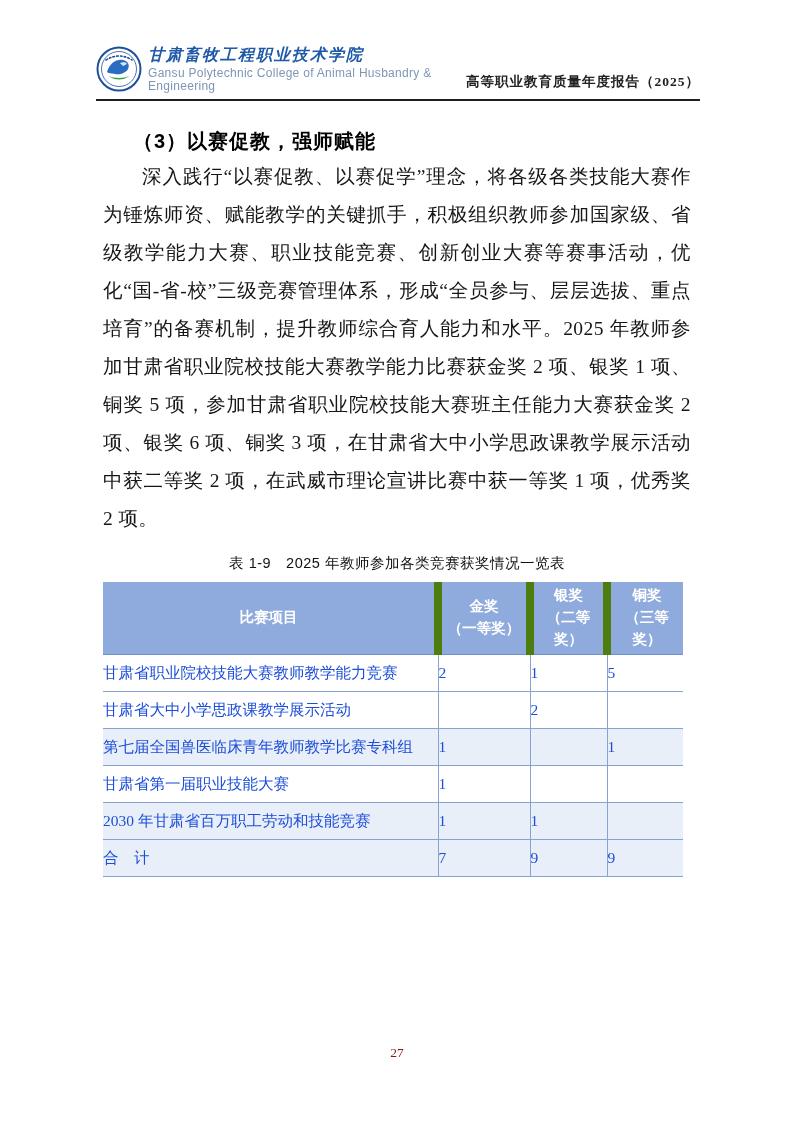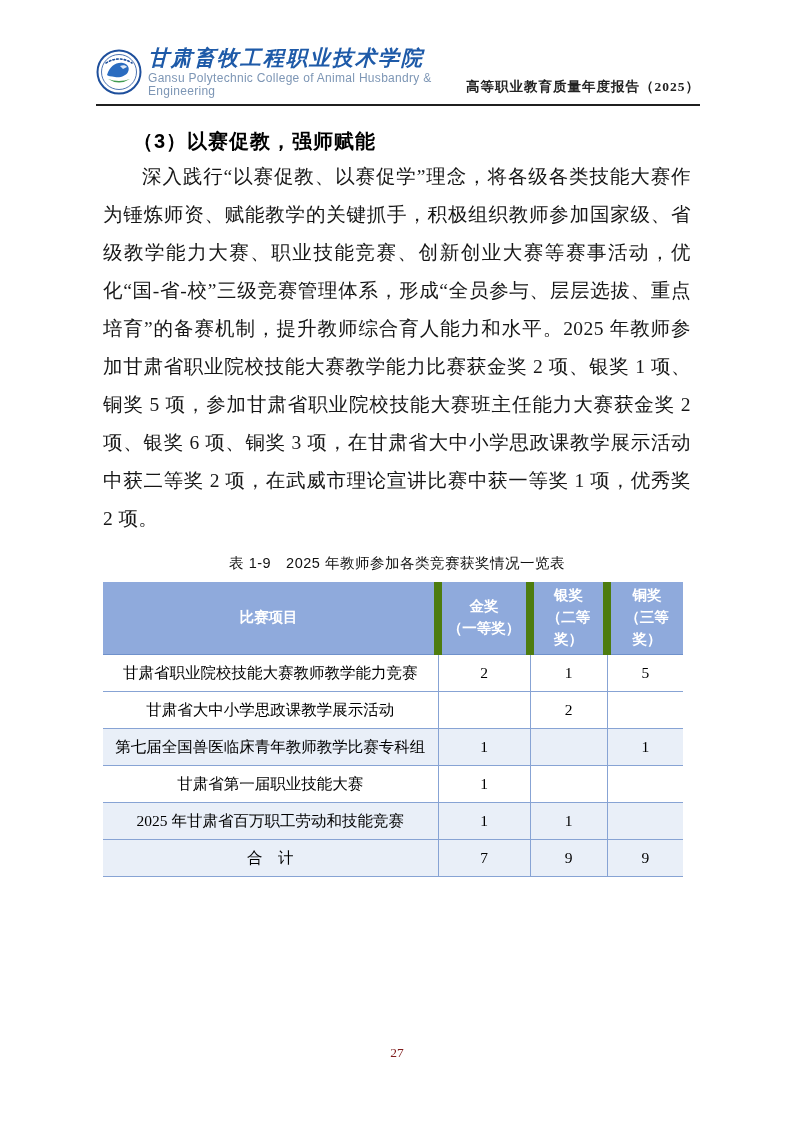--- a/index.html
+++ b/index.html
@@ -20,21 +20,21 @@
     border-bottom:2px solid #1f1f1f;
     padding-bottom:6px;
     display:flex; justify-content:space-between; align-items:flex-end;
   }
   .brand { display:flex; align-items:center; gap:6px; }
   .logo-wrap { width:46px; height:46px; flex:0 0 auto; }
   .brand-text { display:flex; flex-direction:column; line-height:1.1; }
   .college-zh {
     font-family:"DejaVu Serif","Liberation Serif",serif;
     font-weight:bold; font-style:italic;
-    font-size:21px; letter-spacing:2px; color:#1e5aa8;
+    font-size:16px; letter-spacing:2px; color:#1e5aa8;
   }
   .college-en {
     font-family:"Liberation Sans","DejaVu Sans",sans-serif;
     font-size:12px; color:#7d96b5; letter-spacing:0.3px; margin-top:3px;
   }
   .report-title {
     font-size:13.5px; font-weight:bold; color:#222;
     letter-spacing:1px; white-space:nowrap; padding-bottom:2px;margin-top:6px;
   }
 
@@ -69,22 +69,22 @@
   table.awards th {
     background:#8faadc; color:#ffffff;
     font-weight:bold; font-size:14.5px; line-height:1.5;
     padding:3px 0 4px; white-space:pre-line;
     border-left:8px solid #4d7c0f;
     border-bottom:1px solid #6f91cb;
     font-family:"Liberation Sans","DejaVu Sans",sans-serif;
   }
   table.awards th:first-child { border-left:none; vertical-align:middle; }
   table.awards td {
-    height:37px; text-align:center; vertical-align:middle;
-    font-size:15.5px; color:#000000;
+    height:37px; vertical-align:middle;
+    font-size:15.5px; color:#1d4ed8;
     border-bottom:1px solid #87a3d4;
   }
   table.awards td + td { border-left:1px solid #87a3d4; }
   table.awards tr.alt td { background:#e9eff8; }
 
   
   .page-number {
     position:absolute; left:0; right:0; bottom:62px;
     text-align:center; font-size:13.5px; color:#7f1d1d;
   }
@@ -157,21 +157,21 @@
           <td></td>
           <td>1</td>
         </tr>
         <tr>
           <td>甘肃省第一届职业技能大赛</td>
           <td>1</td>
           <td></td>
           <td></td>
         </tr>
         <tr class="alt">
-          <td>2025 年甘肃省百万职工劳动和技能竞赛</td>
+          <td>2030 年甘肃省百万职工劳动和技能竞赛</td>
           <td>1</td>
           <td>1</td>
           <td></td>
         </tr>
         <tr class="alt">
           <td>合　计</td>
           <td>7</td>
           <td>9</td>
           <td>9</td>
         </tr>

